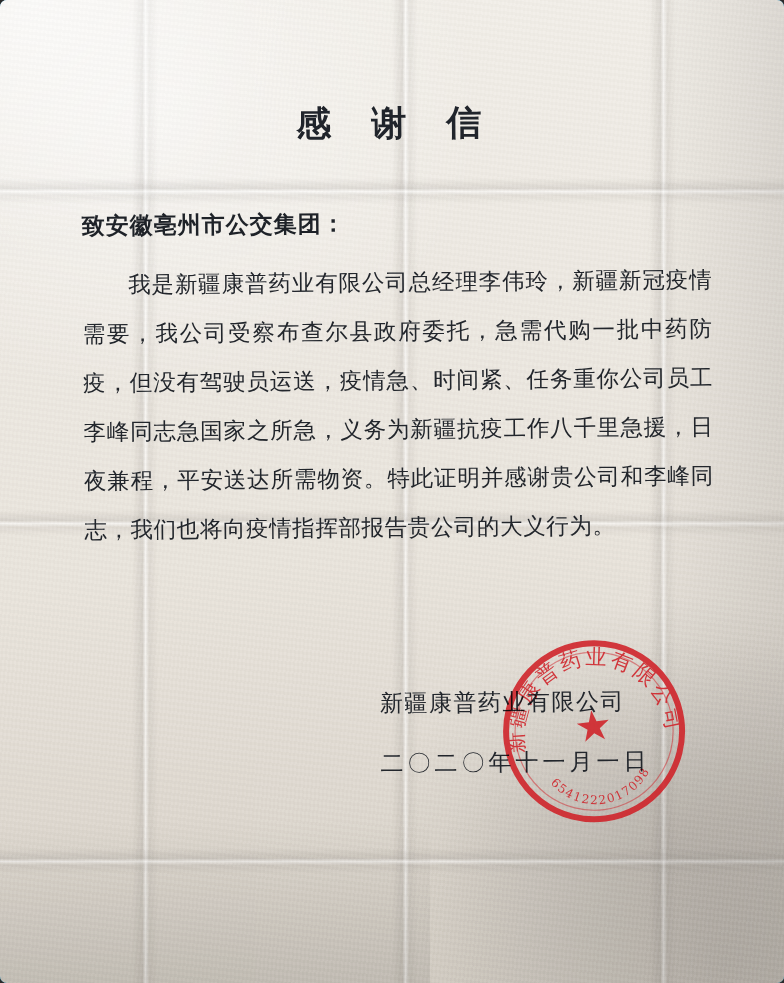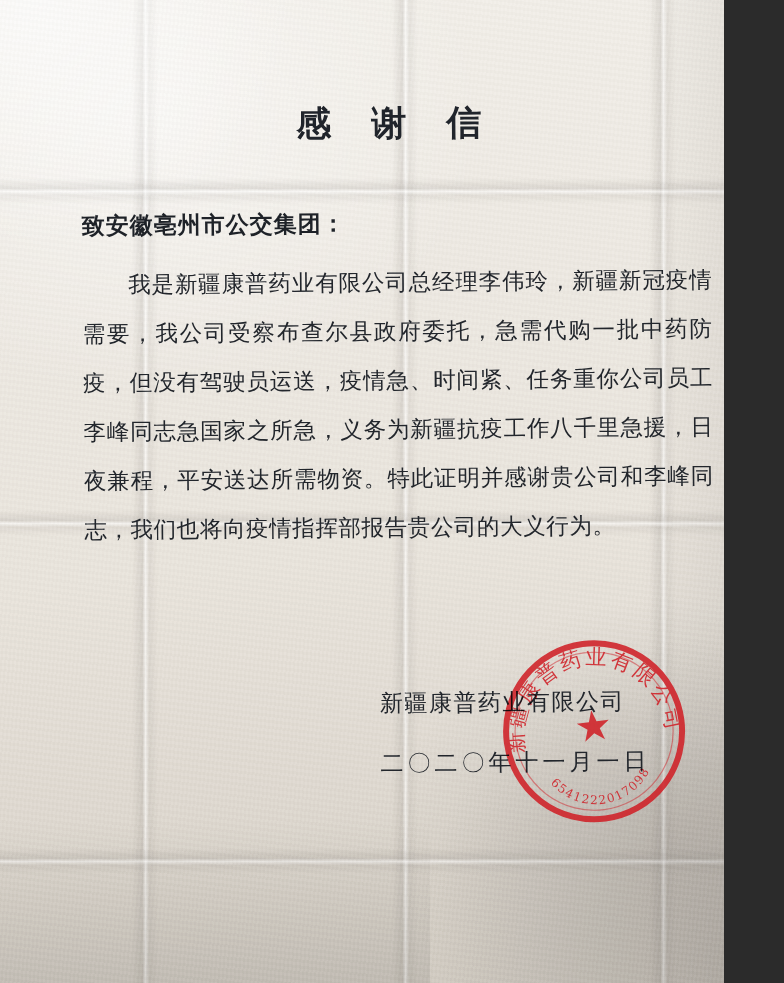--- a/index.html
+++ b/index.html
@@ -2,25 +2,26 @@
 <html><head>
 <meta charset="utf-8">
 <style>
   html, body {
     margin: 0;
     padding: 0;
     background: #2b2b2b;
   }
   #page {
     position: relative;
-    width: 724px;
+    width: 784px;
     height: 983px;
     overflow: hidden;
     background: #0ea5e9;
     font-family: "DejaVu Serif", "Liberation Serif", serif;
+    border-radius: 7px;
   }
 
   
   .paper {
     position: absolute;
     left: -8px;
     top: -6px;
     width: 800px;
     height: 1000px;
     background:

